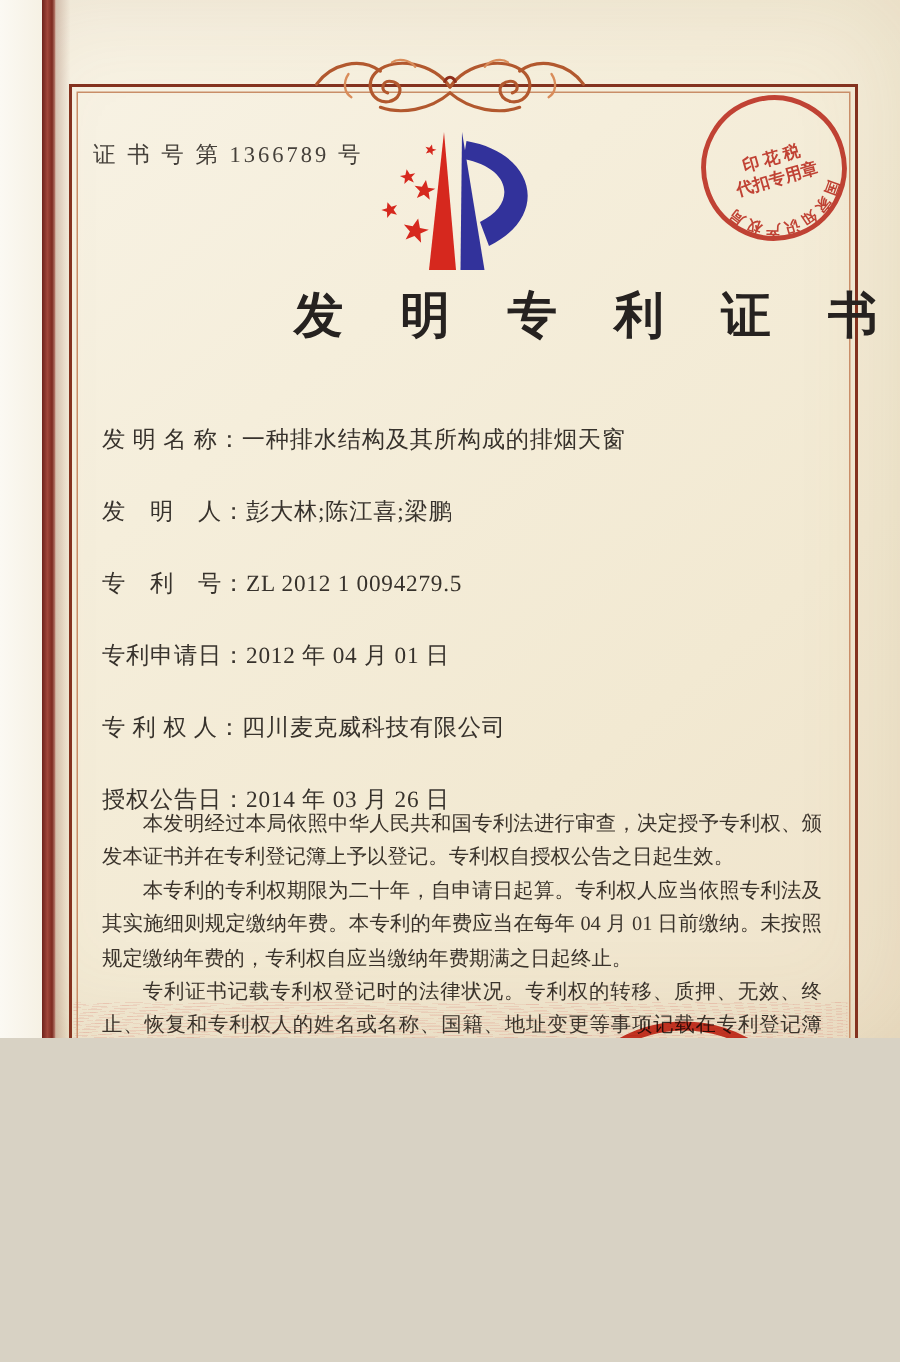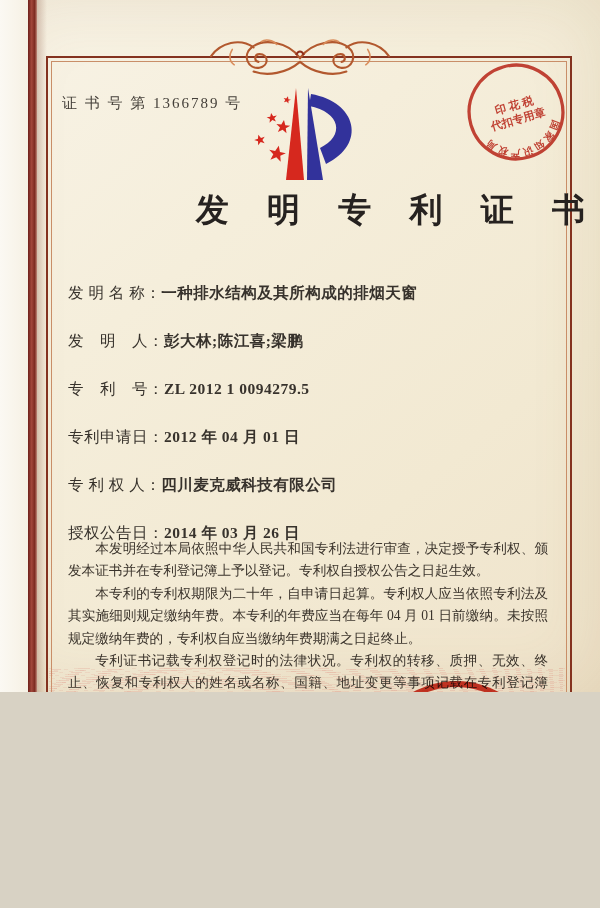--- a/index.html
+++ b/index.html
@@ -35,21 +35,21 @@
 
   .logo{position:absolute;left:227px;top:82px;width:148px;height:110px;}
 
   .title{position:absolute;left:0;right:0;top:188px;text-align:right;
     font-size:33px;font-weight:700;color:#262220;letter-spacing:15px;padding-left:15px;}
 
   .fields{position:absolute;left:68px;top:283px;width:480px;}
   .field-row{height:19px;margin-bottom:29px;font-size:15.5px;color:#37322c;
     letter-spacing:.5px;white-space:nowrap;}
   .field-row .lab{display:inline-block;}
-  .field-row .val{display:inline-block;font-weight:bold;}
+  .field-row .val{display:inline-block;}
 
   .bodytext{position:absolute;left:68px;top:538px;width:480px;
     font-size:13.6px;line-height:22.4px;color:#3a332b;text-align:justify;}
   .bodytext p{margin:0;text-indent:2em;}
 
   .signer{position:absolute;left:70px;top:746px;font-size:17px;color:#2e2a26;line-height:29px;margin-left:16px;}
   .signature{position:absolute;left:138px;top:714px;width:240px;height:96px;}
 
   .seal-date{position:absolute;left:366px;top:796px;width:180px;font-size:14.5px;
     letter-spacing:1px;color:#4a3d2d;transform:rotate(-1deg);}

